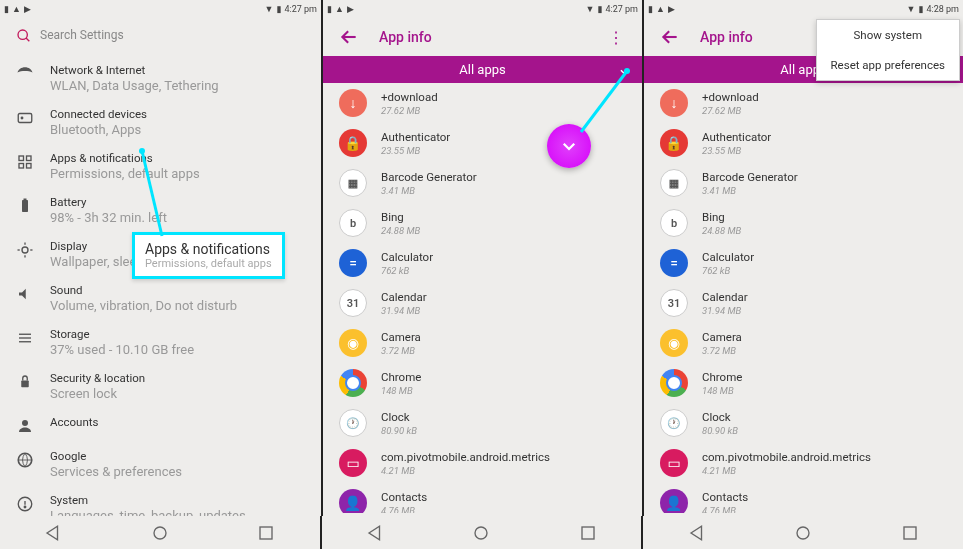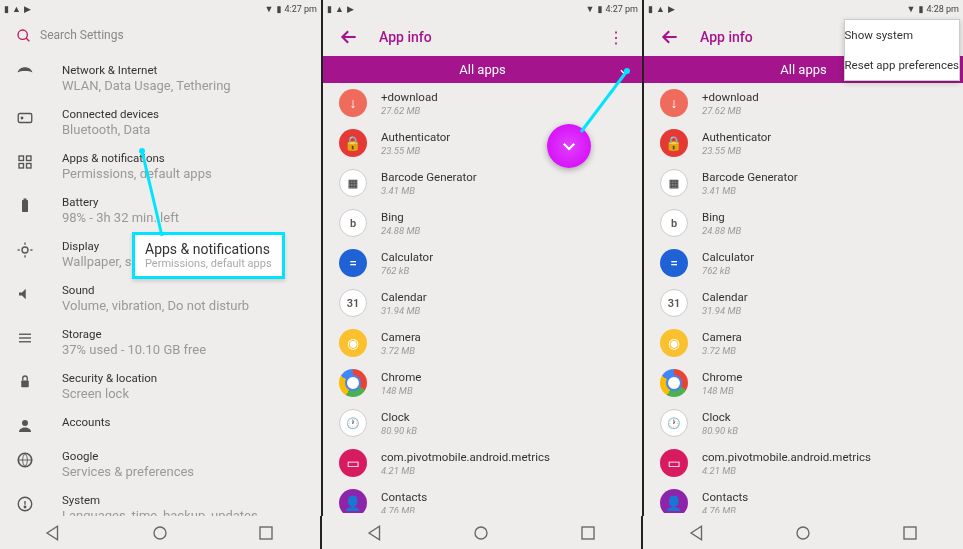--- a/index.html
+++ b/index.html
@@ -12,21 +12,21 @@
 
 
 .status { height:18px; background:#eeedeb; display:flex; justify-content:space-between; align-items:center; padding:0 4px; font-size:9px; color:#444; }
 .status .left, .status .right { display:flex; gap:3px; align-items:center; }
 
 
 .searchrow { display:flex; align-items:flex-start; padding:10px 24px 12px 16px; gap:8px; }
 .searchrow .sglass { color:#c2185b; }
 .searchrow .stext { font-size:12px; color:#888; }
 .settings-list { padding:0 0 0 0; }
-.srow { display:flex; align-items:flex-start; padding:7px 12px 7px 16px; gap:28px; }
+.srow { display:flex; align-items:flex-start; padding:7px 12px 7px 16px; gap:16px; }
 .srow .sico { width:18px; height:18px; flex:0 0 18px; margin-top:2px; color:#555; }
 .srow .stx .t { font-size:11.5px; color:#333; }
 .srow .stx .s { font-size:13px; color:#999; margin-top:1px; }
 
 
 .aheader { height:38px; display:flex; align-items:center; padding:0 16px; }
 .aheader .back { color:#a4148c; width:22px; }
 .aheader .title { color:#a4148c; font-size:14px; font-weight:500; margin-left:18px; flex:1; }
 .aheader .dots { color:#a4148c; width:20px; text-align:center; }
 
@@ -36,21 +36,21 @@
 
 
 .applist { max-height:430px; overflow:hidden; }
 .arow { display:flex; align-items:center; padding:6px 12px 6px 16px; gap:14px; }
 .arow .aico { width:28px; height:28px; border-radius:14px; flex:0 0 28px; display:flex; align-items:center; justify-content:center; font-size:14px; color:#fff; }
 .arow .atx .t { font-size:11.5px; color:#333; }
 .arow .atx .s { font-size:9.5px; color:#999; margin-top:1px;font-style:italic; }
 
 
 .menu-popup { position:absolute; top:19px; right:3px; background:#fff; border:1px solid #ccc; box-shadow:0 2px 6px rgba(0,0,0,.2); font-size:11.5px; color:#333; }
-.menu-popup div { padding:8px 0; white-space:nowrap; }
+.menu-popup div { padding:8px 14px; white-space:nowrap;text-align:center; }
 
 
 .navbar { position:absolute; bottom:0; left:0; width:963px; height:33px; background:#eeedeb; display:flex; }
 .navset { flex:1; display:flex; justify-content:space-around; align-items:center; border-left:2px solid #222; }
 .navset:first-child { border-left:none; }
 .navbtn { width:18px; height:18px; color:#555; }
 
 
 .callout { position:absolute; background:#fff; border:3px solid #00e5ff; padding:6px 10px; box-shadow:0 2px 4px rgba(0,0,0,.15); }
 .callout .t { font-size:14px; color:#333; }
@@ -111,21 +111,21 @@
         </div>
         <div class="srow">
           <span class="sico">
             <svg width="18" height="18" viewBox="0 0 24 24" fill="none" stroke="#555" stroke-width="1.8">
               <rect x="3" y="6" width="18" height="12" rx="2"></rect>
               <circle cx="8" cy="12" r="1"></circle>
             </svg>
           </span>
           <span class="stx">
             <div class="t">Connected devices</div>
-            <div class="s">Bluetooth, Data</div>
+            <div class="s">Bluetooth, Apps</div>
           </span>
         </div>
         <div class="srow">
           <span class="sico">
             <svg width="18" height="18" viewBox="0 0 24 24" fill="none" stroke="#555" stroke-width="1.8">
               <rect x="4" y="4" width="6" height="6"></rect>
               <rect x="14" y="4" width="6" height="6"></rect>
               <rect x="4" y="14" width="6" height="6"></rect>
               <rect x="14" y="14" width="6" height="6"></rect>
             </svg>

